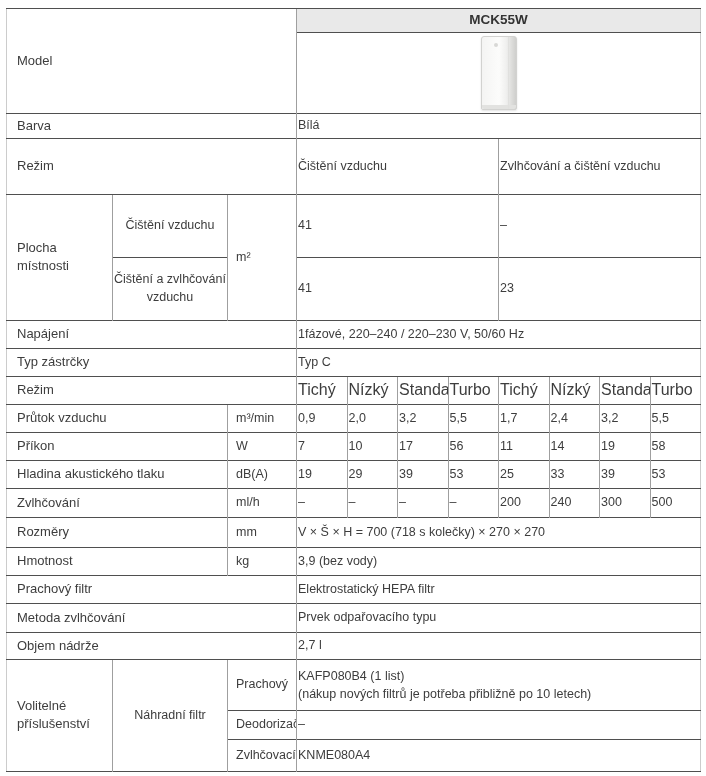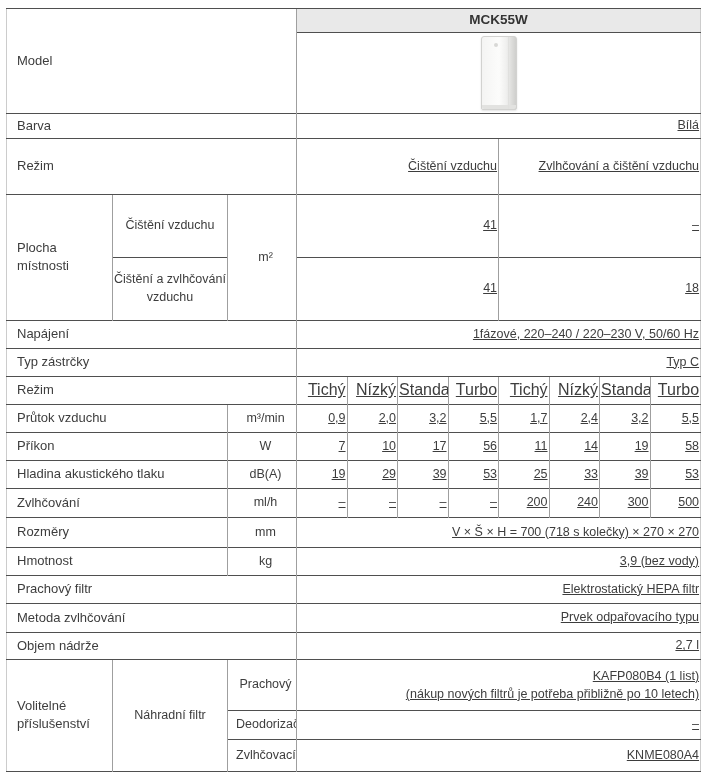--- a/index.html
+++ b/index.html
@@ -24,23 +24,23 @@
   td{
     border-top:1px solid #4f4f4f;
     vertical-align:middle;
     font-size:12.5px;
     color:#3d3d3d;
     padding:2px 1px;
     overflow:hidden;
     line-height:1.4;
   }
   td.lbl{ text-align:left; padding-left:10px; font-size:13px;margin-top:11px; }
-  td.unit{ text-align:center; padding-left:8px; }
+  td.unit{ text-align:left; padding-left:8px; }
   td.sub{ text-align:center; }
-  td.val{ text-align:right;text-decoration:underline; }
+  td.val{ text-align:left; }
   td.vl{ border-left:1px solid #9f9f9f; }
   td.model-head{
     background:#e9e9e9;
     text-align:center;
     font-weight:bold;
     font-size:13.5px;
     color:#333333;
     border-left:1px solid #9f9f9f;
   }
   .small{ font-size:16px; }
@@ -118,21 +118,21 @@
   <tr style="height:63px">
     <td class="lbl" rowspan="2">Plocha místnosti</td>
     <td class="sub vl">Čištění vzduchu</td>
     <td class="unit vl" rowspan="2">m²</td>
     <td class="val vl" colspan="4">41</td>
     <td class="val vl" colspan="4">–</td>
   </tr>
   <tr style="height:63px">
     <td class="sub vl">Čištění a zvlhčování vzduchu</td>
     <td class="val vl" colspan="4">41</td>
-    <td class="val vl" colspan="4">18</td>
+    <td class="val vl" colspan="4">23</td>
   </tr>
 
   <tr style="height:28px">
     <td class="lbl" colspan="3">Napájení</td>
     <td class="val vl" colspan="8">1fázové, 220–240 / 220–230 V, 50/60 Hz</td>
   </tr>
 
   <tr style="height:28px">
     <td class="lbl" colspan="3">Typ zástrčky</td>
     <td class="val vl" colspan="8">Typ C</td>

